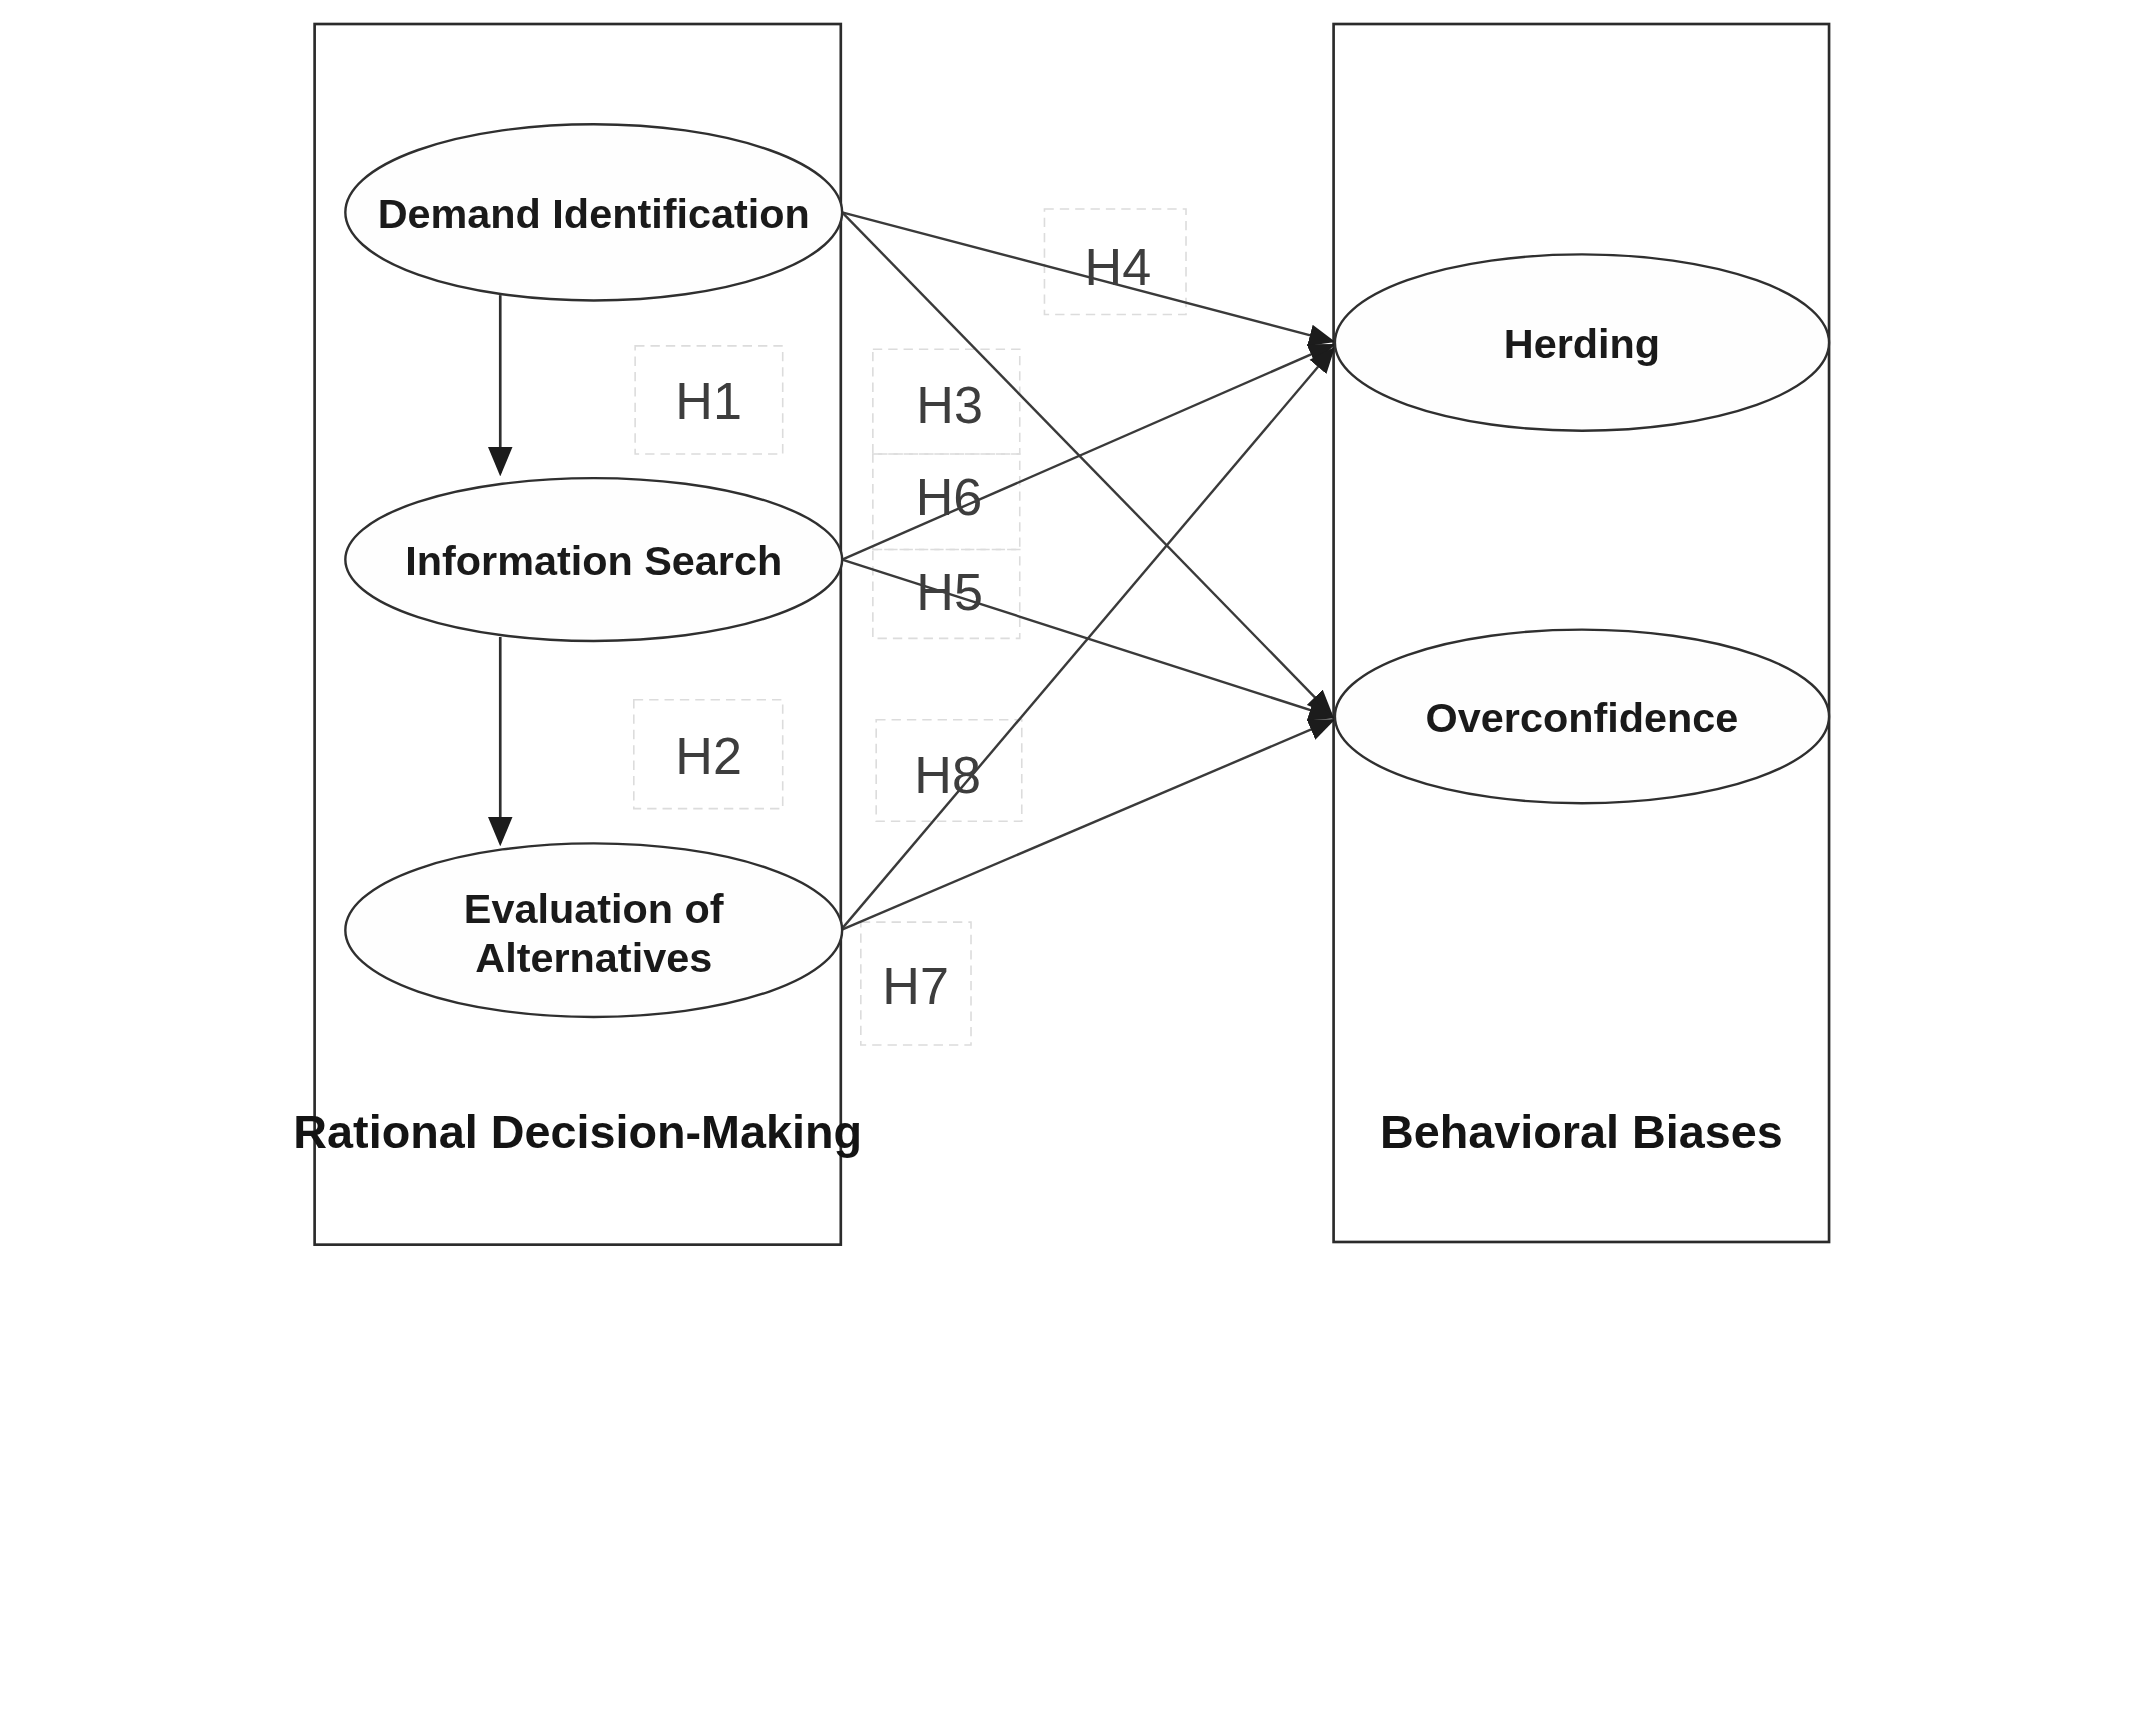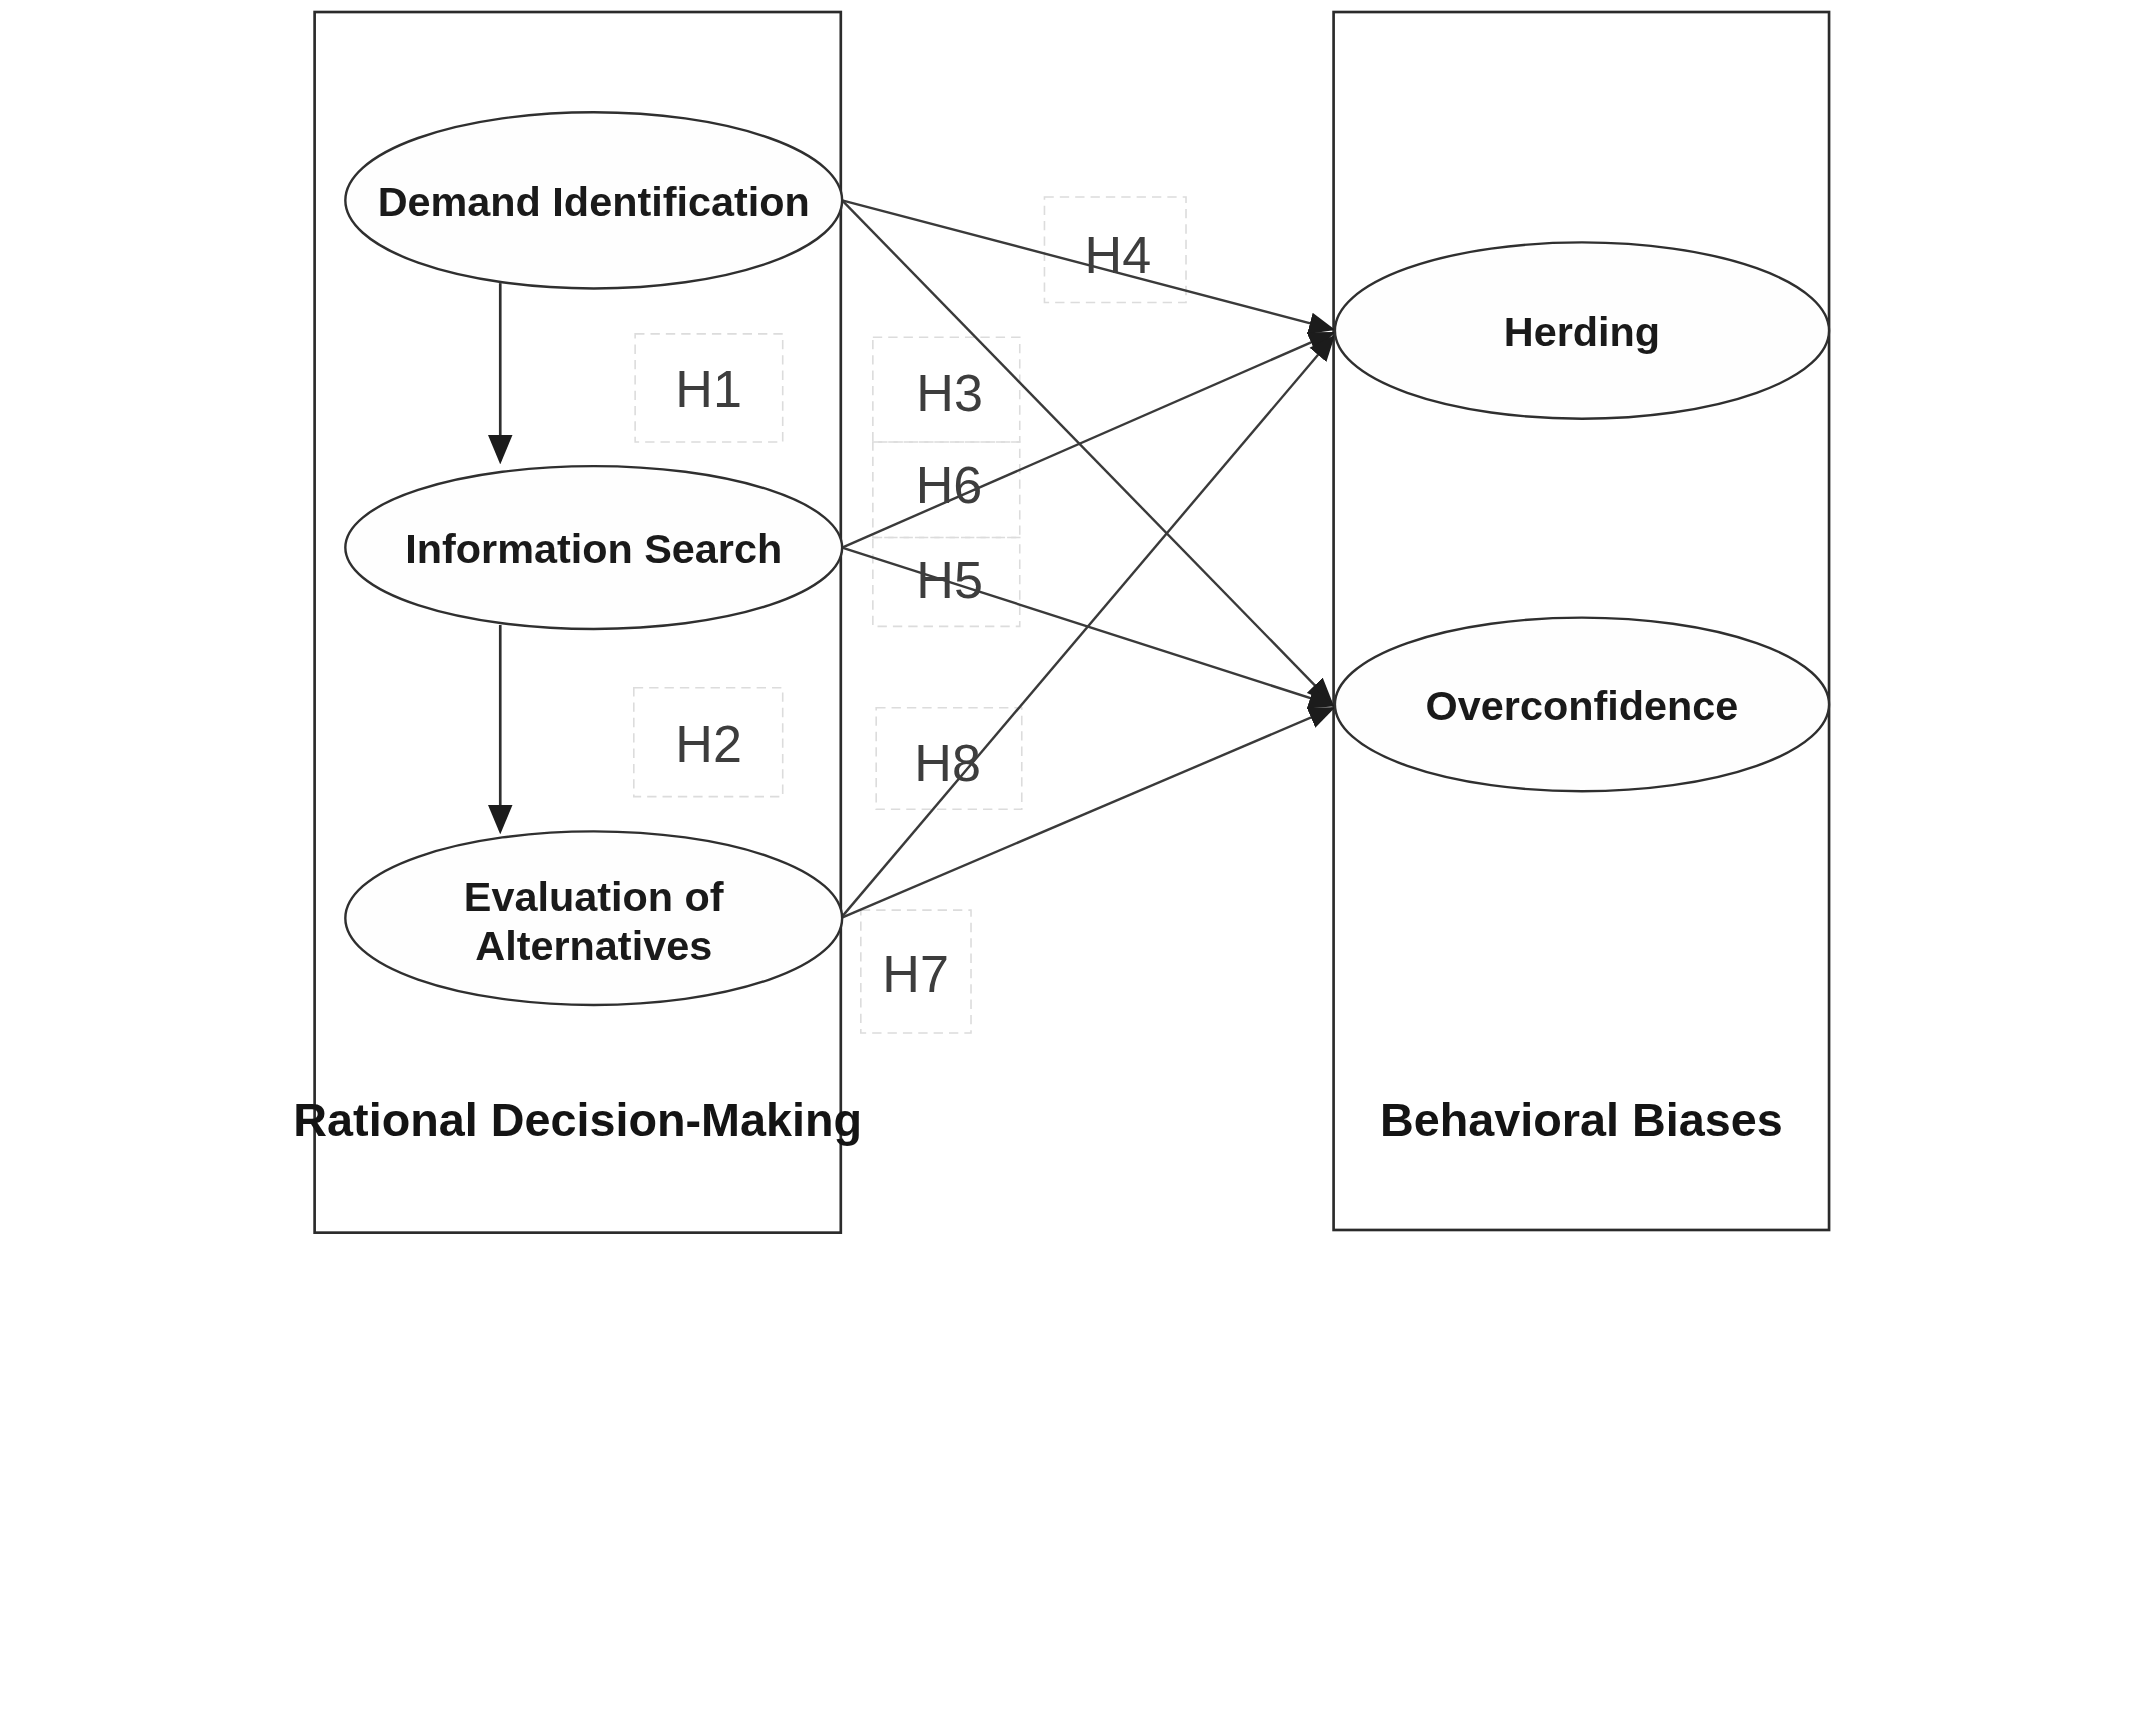--- a/index.html
+++ b/index.html
@@ -1,17 +1,17 @@
 <!DOCTYPE html>
 <html style="font-size:15px"><head>
 <meta charset="utf-8">
 <style>
   html,body{margin:0;padding:0;background:#ffffff;}
   body{font-family:"Liberation Sans", sans-serif;}
-  .stage{width:2141px;height:1244px;position:relative;background:#ffffff;margin:0 auto;overflow:hidden;}
+  .stage{width:2141px;height:1244px;position:relative;background:#ffffff;margin:12px auto;overflow:hidden;}
   svg{display:block;width:100%;height:100%;}
   .panel-box{fill:none;stroke:#2b2b2b;stroke-width:4;}
   .node{fill:#fefefe;stroke:#2f2f2f;stroke-width:3.6;}
   .edge{stroke:#3a3a3a;stroke-width:3.6;fill:none;}
   .edge-seq{stroke:#2f2f2f;stroke-width:4;fill:none;}
   .hyp-box{fill:none;stroke:#dcdcdc;stroke-width:2.4;stroke-dasharray:14 9;}
   .node-label{font-family:"Liberation Sans", sans-serif;font-weight:bold;font-size:62px;fill:#1a1a1a;text-anchor:middle;}
   .hyp-label{font-family:"Liberation Sans", sans-serif;font-weight:400;font-size:78px;fill:#3d3d3d;text-anchor:middle;}
   .group-label{font-family:"Liberation Sans", sans-serif;font-weight:bold;font-size:70px;fill:#141414;text-anchor:middle;}
 </style>

